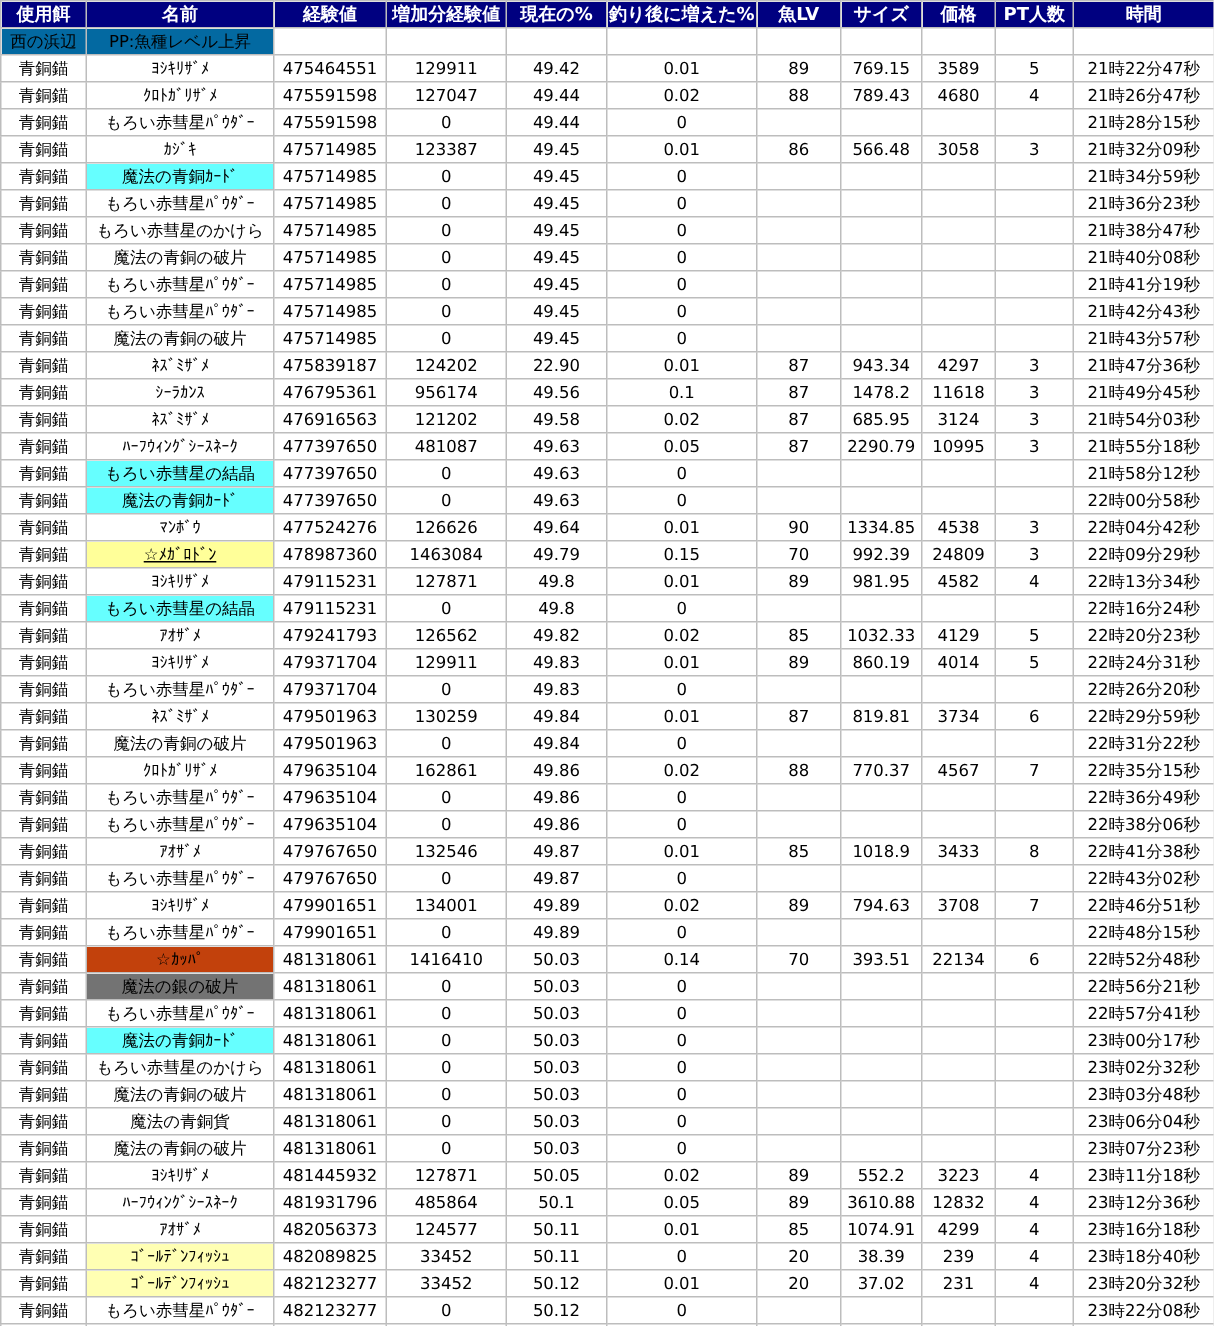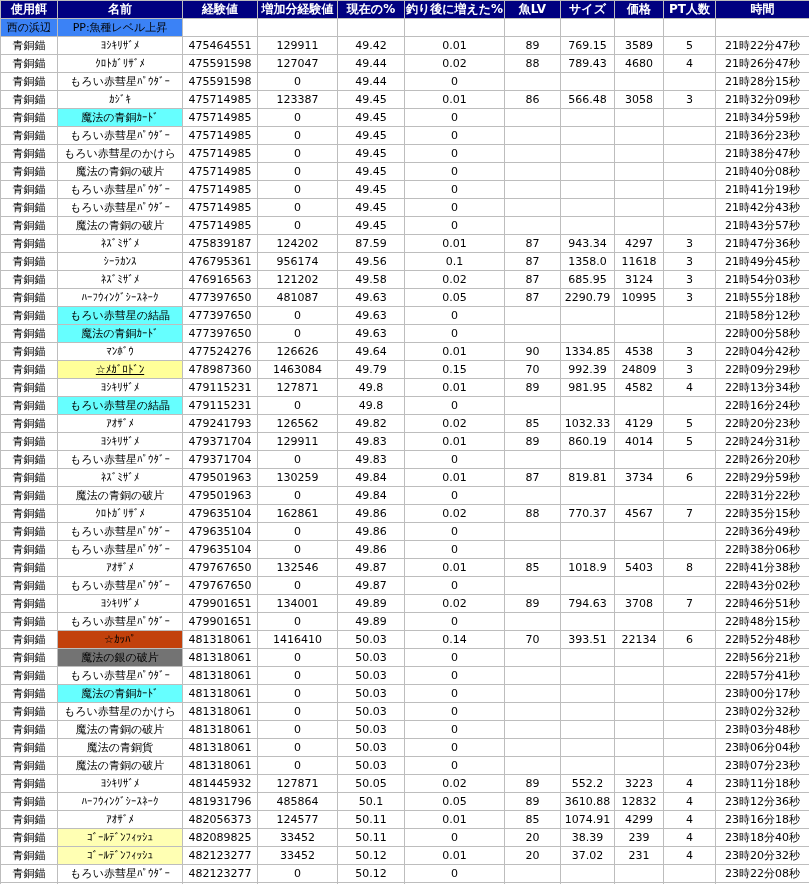--- a/index.html
+++ b/index.html
@@ -23,21 +23,21 @@
     overflow: hidden;
     color: #000000;
   }
   table.sheet thead th {
     background: #000080;
     color: #ffffff;
     font-size: 12px;
     font-weight: bold;
   }
   td.loc {
-    background: #3b82f6;
+    background: #0369a1;
     text-align: left;
     padding-left: 3px;
     font-size: 12px;
   }
 </style>
 </head>
 <body>
 
 <table class="sheet">
   <colgroup>
@@ -223,37 +223,37 @@
         <td></td>
         <td></td>
         <td></td>
         <td>21時43分57秒</td>
       </tr>
       <tr>
         <td>青銅錨</td>
         <td>ﾈｽﾞﾐｻﾞﾒ</td>
         <td>475839187</td>
         <td>124202</td>
-        <td>87.59</td>
+        <td>22.90</td>
         <td>0.01</td>
         <td>87</td>
         <td>943.34</td>
         <td>4297</td>
         <td>3</td>
         <td>21時47分36秒</td>
       </tr>
       <tr>
         <td>青銅錨</td>
         <td>ｼｰﾗｶﾝｽ</td>
         <td>476795361</td>
         <td>956174</td>
         <td>49.56</td>
         <td>0.1</td>
         <td>87</td>
-        <td>1358.0</td>
+        <td>1478.2</td>
         <td>11618</td>
         <td>3</td>
         <td>21時49分45秒</td>
       </tr>
       <tr>
         <td>青銅錨</td>
         <td>ﾈｽﾞﾐｻﾞﾒ</td>
         <td>476916563</td>
         <td>121202</td>
         <td>49.58</td>
@@ -461,21 +461,21 @@
       </tr>
       <tr>
         <td>青銅錨</td>
         <td>ｱｵｻﾞﾒ</td>
         <td>479767650</td>
         <td>132546</td>
         <td>49.87</td>
         <td>0.01</td>
         <td>85</td>
         <td>1018.9</td>
-        <td>5403</td>
+        <td>3433</td>
         <td>8</td>
         <td>22時41分38秒</td>
       </tr>
       <tr>
         <td>青銅錨</td>
         <td>もろい赤彗星ﾊﾟｳﾀﾞｰ</td>
         <td>479767650</td>
         <td>0</td>
         <td>49.87</td>
         <td>0</td>

